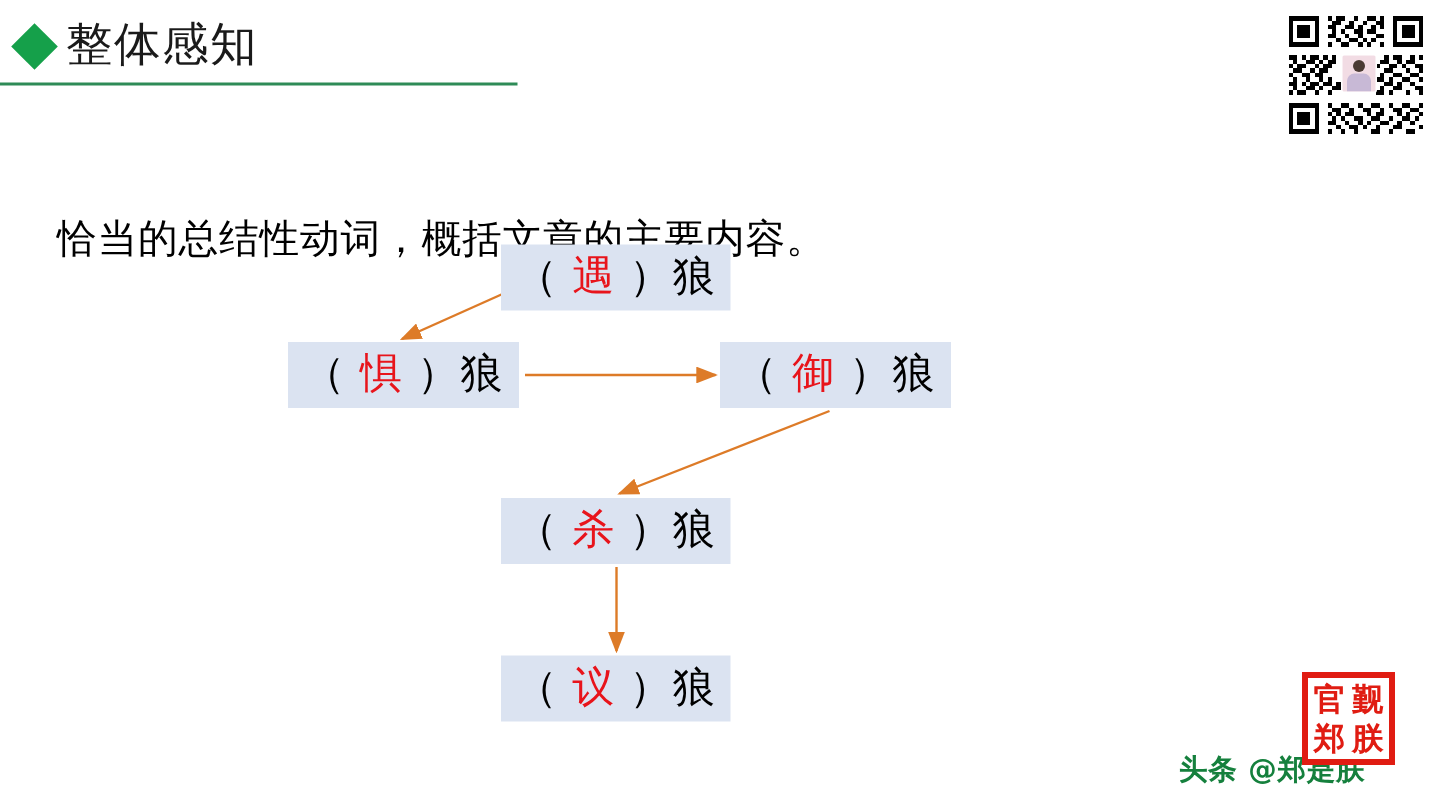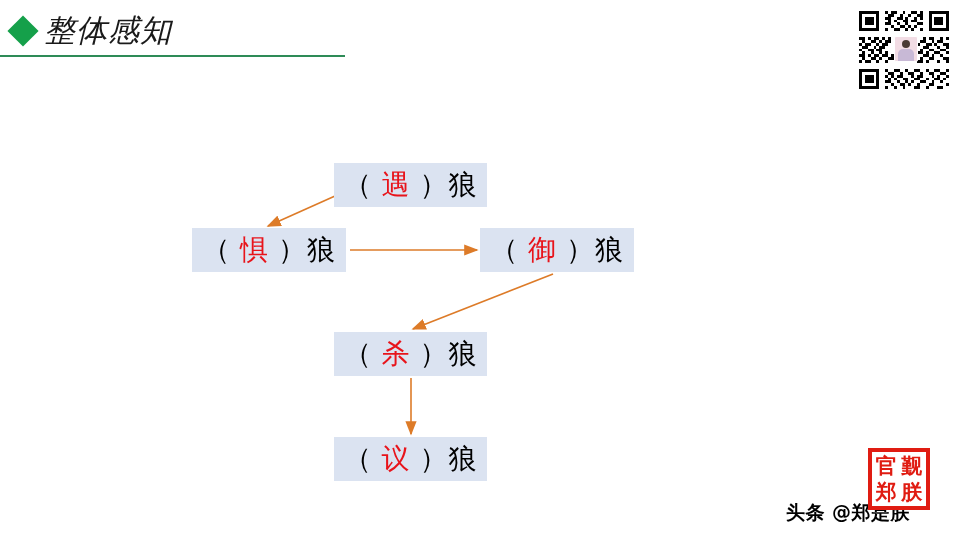--- a/index.html
+++ b/index.html
@@ -16,21 +16,20 @@
     color: #000000;
   }
 
   
   #heading-block {
     position: absolute;
     left: 0px;
     top: 8px;
     width: 340px;
     height: 46px;
-    font-style: italic;
   }
   #diamond-icon {
     position: absolute;
     left: 12px;
     top: 12px;
     width: 22px;
     height: 22px;
     background: #15a04a;
     transform: rotate(45deg);
   }
@@ -143,21 +142,21 @@
   }
 
   
   #watermark-text {
     position: absolute;
     left: 786px;
     top: 500px;
     font-family: "DejaVu Sans", "Liberation Sans", sans-serif;
     font-size: 19px;
     font-weight: bold;
-    color: #000000;
+    color: #15803d;
     white-space: nowrap;
     letter-spacing: 0.5px;
   }
   #seal-stamp {
     position: absolute;
     left: 868px;
     top: 448px;
     width: 62px;
     height: 62px;
     border: 4px solid #e01c12;
@@ -187,20 +186,21 @@
 </head>
 <body>
 
 <div id="heading-block">
   <div id="diamond-icon"></div>
   <div id="heading-title">整体感知</div>
   <div id="heading-rule"></div>
 </div>
 
 <div id="prompt-paragraph">
+  <span id="prompt-line-2">恰当的总结性动词，概括文章的主要内容。</span>
 </div>
 
 <div id="diagram">
 
   <svg id="diagram-arrows" viewBox="0 0 960 540">
     <defs>
       <marker id="arrowhead" markerWidth="9" markerHeight="7" refX="8" refY="3.5" orient="auto">
         <polygon points="0 0, 9 3.5, 0 7" fill="#dd7b28"></polygon>
       </marker>
     </defs>

